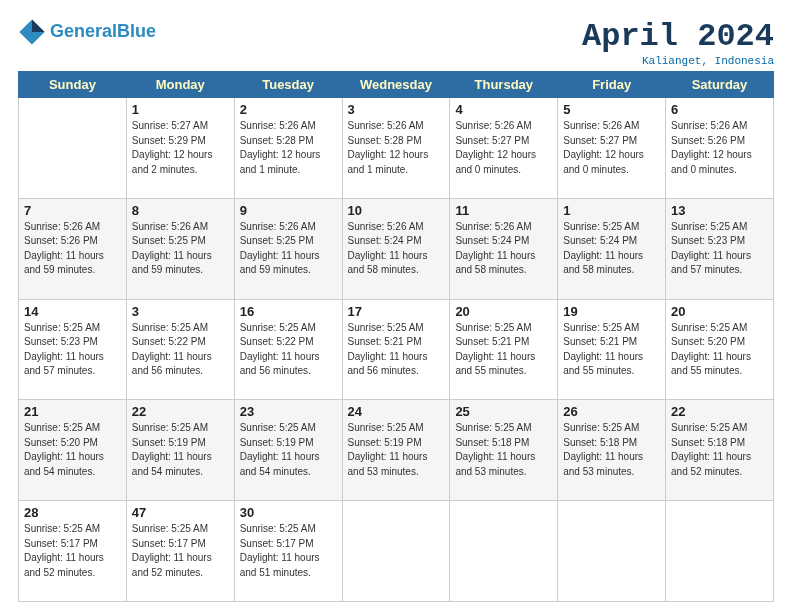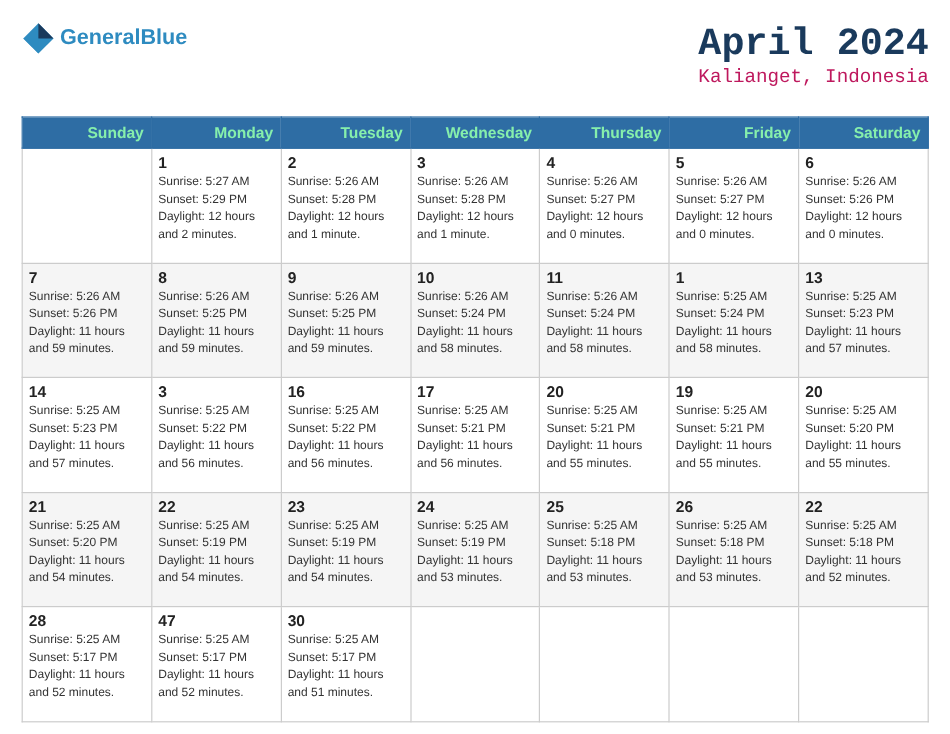--- a/index.html
+++ b/index.html
@@ -14,21 +14,21 @@
       width: 792px;
       height: 612px;
       padding: 18px 18px 10px 18px;
       display: flex;
       flex-direction: column;
     }
     .header {
       display: flex;
       justify-content: space-between;
       align-items: flex-start;
-      margin-bottom: 24px;
+      margin-bottom: 4px;
     }
     .logo {
       display: flex;
       align-items: center;
       gap: 4px;
     }
     .logo-text {
       font-size: 18px;
       font-weight: bold;
       color: #1a3a5c;
@@ -44,35 +44,35 @@
     .title-block {
       text-align: right;
       font-family: Liberation Mono, monospace;
     }
     .title-block h1 {
       font-size: 32px;
       font-weight: bold;
       color: #1a3a5c;
     }
     .title-block h2 {
-      font-size: 16px;
-      color: #be185d;
+      font-size: 11px;
+      color: #0369a1;
       font-weight: normal;
     }
     .calendar {
       flex: 1;
       border: 1px solid #ccc;
       border-collapse: collapse;
       width: 100%;
       table-layout: fixed;
     }
     .calendar th {
       background-color: #2e6da4;
-      color: #86efac;
-      text-align: right;
+      color: #fef9c3;
+      text-align: center;
       padding: 5px 6px;
       font-size: 13px;
       border: 1px solid #2e6da4;
     }
     .calendar td {
       border: 1px solid #ccc;
       vertical-align: top;
       padding: 4px 5px;
       font-size: 10.5px;
       color: #333;

